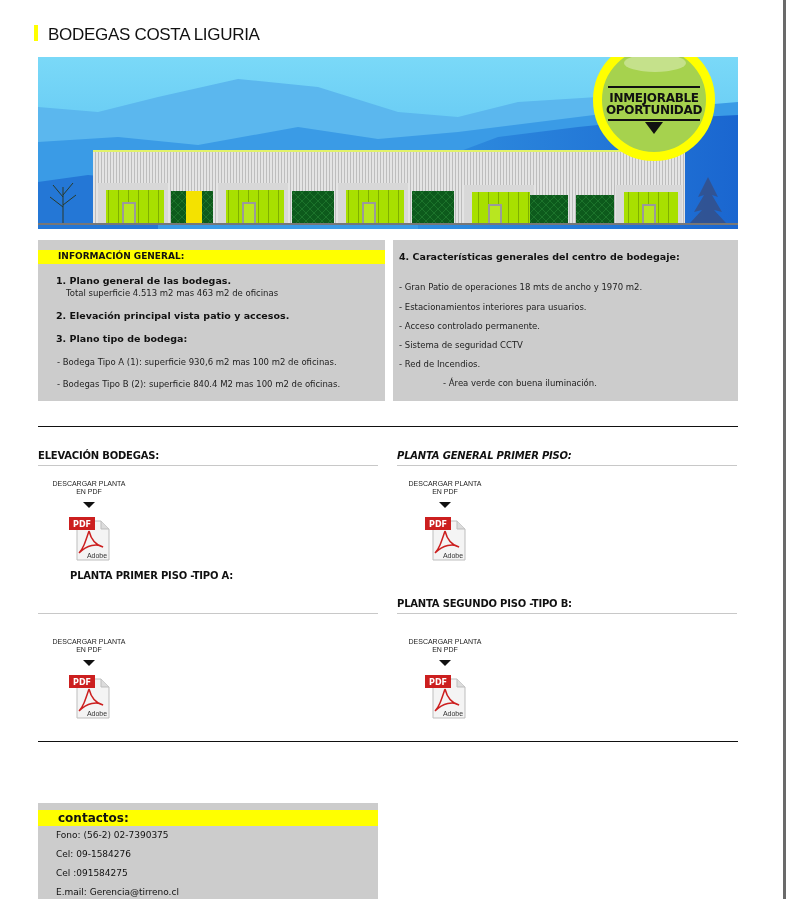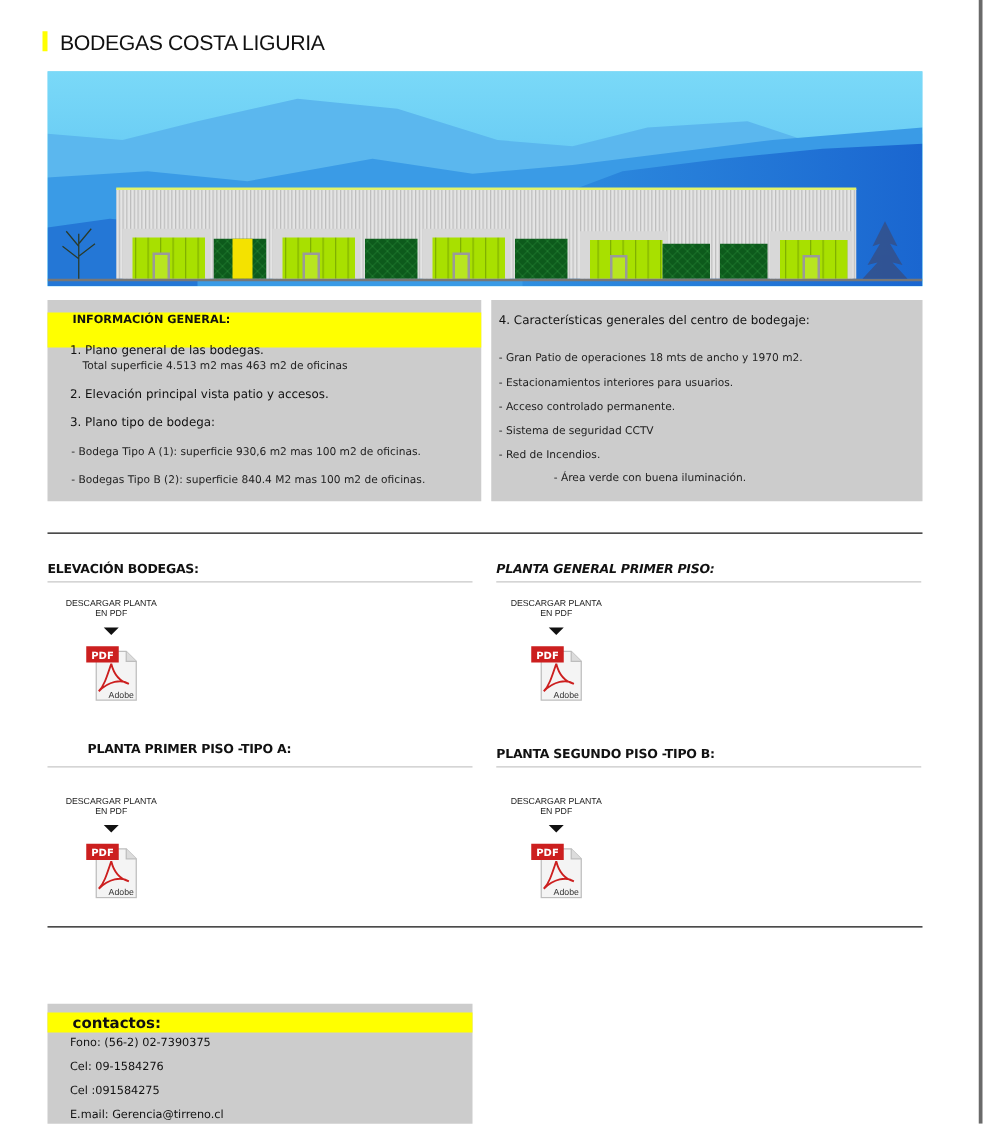--- a/index.html
+++ b/index.html
@@ -25,21 +25,21 @@
   .badge-arrow { position:absolute; left:50%; margin-left:-9px; width:0; height:0;
                  border-left:9px solid transparent; border-right:9px solid transparent; border-top:12px solid #111; }
 
   
   .box { position:absolute; background:#cccccc; }
   .box-left { left:38px; top:240px; width:347px; height:161px; }
   .box-right { left:393px; top:240px; width:345px; height:161px; }
   .yellow-head { position:absolute; left:0; right:0; background:#ffff00; }
   .yh-text { font-family:"DejaVu Sans", sans-serif; font-weight:bold; font-size:9px; color:#111; }
 
-  .txt-b { position:absolute; font-family:"DejaVu Sans", sans-serif; font-weight:normal; font-size:9.5px; color:#111; white-space:nowrap; }
+  .txt-b { position:absolute; font-family:"DejaVu Sans", sans-serif; font-weight:bold; font-size:9.5px; color:#111; white-space:nowrap; }
   .txt { position:absolute; font-family:"DejaVu Sans", sans-serif; font-size:8.5px; color:#222; white-space:nowrap; }
 
   .hr-black { position:absolute; left:38px; width:700px; height:1px; background:#111; }
 
   .sec-head { position:absolute; font-family:"DejaVu Sans", sans-serif; font-weight:bold; font-size:10px; color:#111; white-space:nowrap; letter-spacing:-0.2px; }
   .sec-rule { position:absolute; height:1px; background:#c8c8c8; width:340px; }
 
   .dl { position:absolute; width:90px; text-align:center; }
   .dl-label { font-family:"Liberation Sans", sans-serif; font-size:7px; line-height:8px; color:#222; }
   .dl-arrow { width:0; height:0; margin:6px auto 0; border-left:6px solid transparent; border-right:6px solid transparent; border-top:6px solid #111; }
@@ -125,24 +125,32 @@
 
     <g stroke="#2a3a2a" stroke-width="1" fill="none">
       <path d="M25 166 L25 130 M25 140 L15 128 M25 138 L35 126 M25 150 L12 140 M25 148 L38 138"></path>
     </g>
     <g fill="#34508a" opacity="0.85">
       <path d="M670 166 L670 120 L660 140 L666 138 L656 155 L664 153 L652 166 Z"></path>
       <path d="M670 120 L680 140 L674 138 L684 155 L676 153 L688 166 L670 166 Z"></path>
     </g>
   </svg>
 
+  <div class="badge" style="left:555px; top:-18px;">
+    <div class="badge-shine"></div>
+    <div class="badge-line" style="top:38px;"></div>
+    <div class="badge-text" style="top:44px;">INMEJORABLE</div>
+    <div class="badge-text" style="top:56px;">OPORTUNIDAD</div>
+    <div class="badge-line" style="top:71px;"></div>
+    <div class="badge-arrow" style="top:74px;"></div>
+  </div>
 </div>
 
 <div class="box box-left">
-  <div class="yellow-head" style="top:10px; height:28px;">
+  <div class="yellow-head" style="top:10px; height:14px;">
     <div class="yh-text" style="position:absolute; left:20px; top:0; line-height:13px;">INFORMACIÓN GENERAL:</div>
   </div>
   <div class="txt-b" style="left:18px; top:35px;">1. Plano general de las bodegas.</div>
   <div class="txt" style="left:28px; top:48px;">Total superficie 4.513 m2 mas 463 m2 de oficinas</div>
   <div class="txt-b" style="left:18px; top:70px;">2. Elevación principal vista patio y accesos.</div>
   <div class="txt-b" style="left:18px; top:93px;">3. Plano tipo de bodega:</div>
   <div class="txt" style="left:19px; top:117px;">- Bodega Tipo A (1): superficie 930,6 m2 mas 100 m2 de oficinas.</div>
   <div class="txt" style="left:19px; top:139px;">- Bodegas Tipo B (2): superficie 840.4 M2 mas 100 m2 de oficinas.</div>
 </div>
 
@@ -187,21 +195,21 @@
       <path d="M10 6 L34 6 L42 14 L42 45 L10 45 Z" fill="#f4f4f4" stroke="#bdbdbd"></path>
       <path d="M34 6 L34 14 L42 14" fill="#dcdcdc" stroke="#bdbdbd"></path>
       <rect x="2" y="2" width="26" height="13" fill="#cc1f1f"></rect>
       <text x="15" y="12" text-anchor="middle" font-family="DejaVu Sans, sans-serif" font-size="8" font-weight="bold" fill="#fff">PDF</text>
       <path d="M22 16 C18 28 16 34 12 38 C20 30 30 28 36 32 C28 30 24 24 22 16" fill="none" stroke="#cc1f1f" stroke-width="1.5"></path>
       <text x="30" y="43" text-anchor="middle" font-family="Liberation Sans, sans-serif" font-size="7" fill="#333">Adobe</text>
     </svg>
   </div>
 </div>
 
-<div class="sec-head" style="left:38px; top:594px;padding-left:32px;">PLANTA PRIMER PISO -TIPO A:</div>
+<div class="sec-head" style="left:38px; top:570px;padding-left:32px;">PLANTA PRIMER PISO -TIPO A:</div>
 <div class="sec-rule" style="left:38px; top:613px;"></div>
 <div class="dl" style="left:44px; top:638px;">
   <div class="dl-label">DESCARGAR PLANTA</div>
   <div class="dl-label">EN PDF</div>
   <div class="dl-arrow"></div>
   <div class="pdf-icon">
     <svg width="44" height="46" viewBox="0 0 44 46">
       <path d="M10 6 L34 6 L42 14 L42 45 L10 45 Z" fill="#f4f4f4" stroke="#bdbdbd"></path>
       <path d="M34 6 L34 14 L42 14" fill="#dcdcdc" stroke="#bdbdbd"></path>
       <rect x="2" y="2" width="26" height="13" fill="#cc1f1f"></rect>

